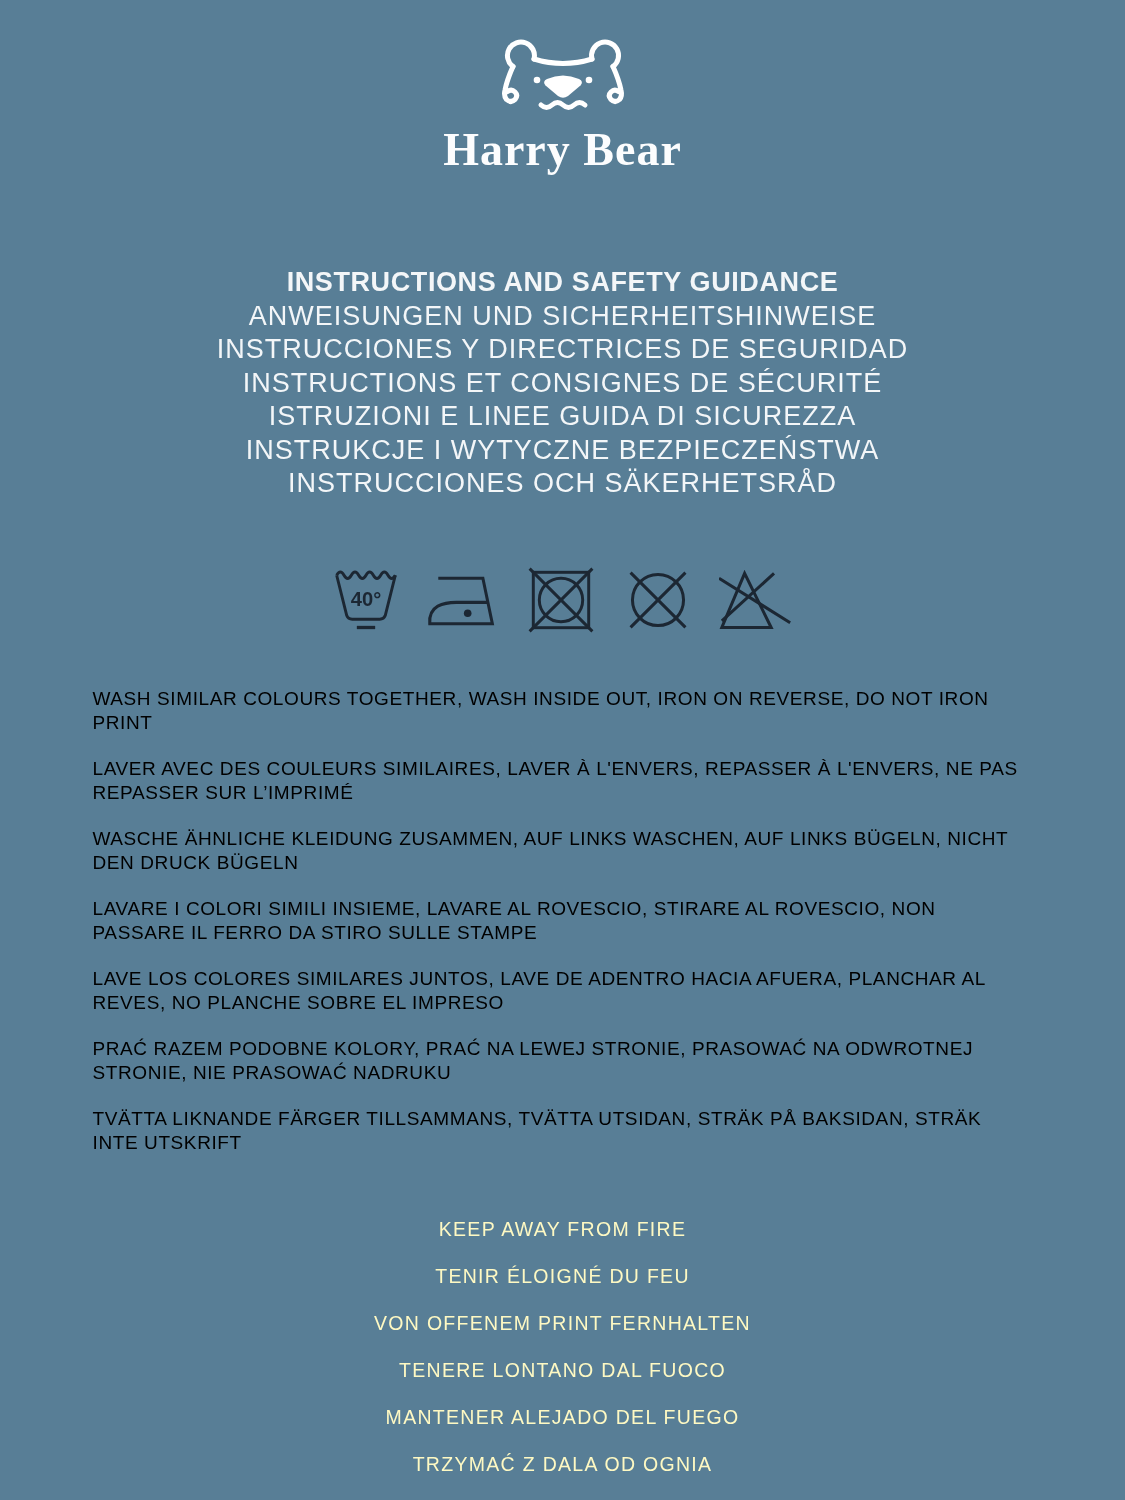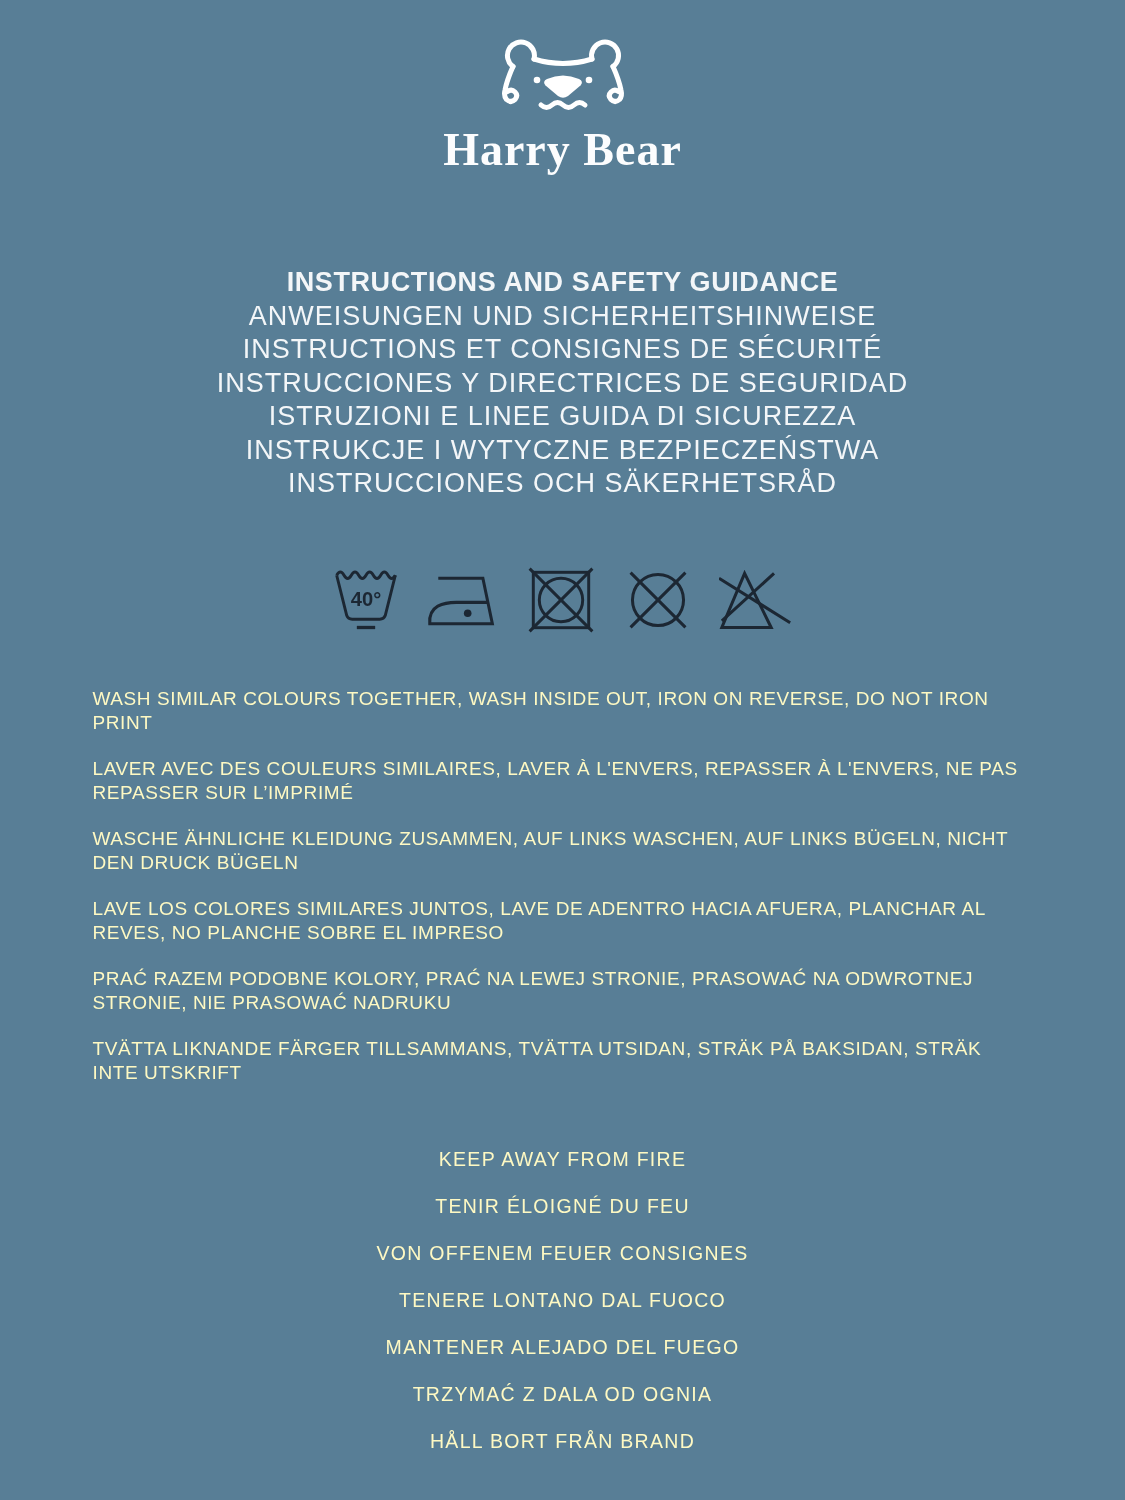--- a/index.html
+++ b/index.html
@@ -45,21 +45,21 @@
     gap: 26px;
   }
   .care-svg { display: block; }
   .care-svg * { vector-effect: none; }
 
   
   .instructions {
     width: 940px;
     margin: 46px auto 0;
     text-align: left;
-    color: #fef9c3;
+    color: #000000;
     font-size: 19px;
     line-height: 24px;
     letter-spacing: 0.6px;
   }
   .instructions p { margin: 0 0 22px 0; }
 
   
   .fire-warnings {
     margin-top: 64px;
     color: #fef9c3;
@@ -86,22 +86,22 @@
       <circle cx="50" cy="50" r="3.3" fill="#FFFFFF"></circle>
       <circle cx="102" cy="50" r="3.3" fill="#FFFFFF"></circle>
       <path d="M60 49 Q76 42 92 49 Q97 51.5 93.5 55.5 L81 66 Q76 69.5 71 66 L58.5 55.5 Q55 51.5 60 49 Z" fill="#FFFFFF"></path>
     </svg>
     <div class="wordmark">Harry Bear</div>
   </div>
 
   <div class="heading">
     <div class="line-bold">INSTRUCTIONS AND SAFETY GUIDANCE</div>
     <div>ANWEISUNGEN UND SICHERHEITSHINWEISE</div>
+    <div>INSTRUCCIONES Y DIRECTRICES DE SEGURIDAD</div>
     <div>INSTRUCTIONS ET CONSIGNES DE SÉCURITÉ</div>
-    <div>INSTRUCCIONES Y DIRECTRICES DE SEGURIDAD</div>
     <div>ISTRUZIONI E LINEE GUIDA DI SICUREZZA</div>
     <div>INSTRUKCJE I WYTYCZNE BEZPIECZEŃSTWA</div>
     <div>INSTRUCCIONES OCH SÄKERHETSRÅD</div>
   </div>
 
   <div class="symbols-row">
 
     <svg class="care-svg" width="66" height="76" viewBox="0 0 72 80">
       <g stroke="#1C2733" stroke-width="3.2" fill="none">
         <path d="M4 13 q4 -7 8 0 q4 7 8 0 q4 -7 8 0 q4 7 8 0 q4 -7 8 0 q4 7 8 0 q4 -7 8 0 q4 7 8 0"></path>
@@ -139,28 +139,29 @@
         <path d="M0 10 L75 57 M58 5 L3 55"></path>
       </g>
     </svg>
 
   </div>
 
   <div class="instructions">
     <p>WASH SIMILAR COLOURS TOGETHER, WASH INSIDE OUT, IRON ON REVERSE, DO NOT IRON PRINT</p>
     <p>LAVER AVEC DES COULEURS SIMILAIRES, LAVER À L'ENVERS, REPASSER À L'ENVERS, NE PAS REPASSER SUR L’IMPRIMÉ</p>
     <p>WASCHE ÄHNLICHE KLEIDUNG ZUSAMMEN, AUF LINKS WASCHEN, AUF LINKS BÜGELN, NICHT DEN DRUCK BÜGELN</p>
+    <p>LAVARE I COLORI SIMILI INSIEME, LAVARE AL ROVESCIO, STIRARE AL ROVESCIO, NON PASSARE IL FERRO DA STIRO SULLE STAMPE</p>
     <p>LAVE LOS COLORES SIMILARES JUNTOS, LAVE DE ADENTRO HACIA AFUERA, PLANCHAR AL REVES, NO PLANCHE SOBRE EL IMPRESO</p>
     <p>PRAĆ RAZEM PODOBNE KOLORY, PRAĆ NA LEWEJ STRONIE, PRASOWAĆ NA ODWROTNEJ STRONIE, NIE PRASOWAĆ NADRUKU</p>
     <p>TVÄTTA LIKNANDE FÄRGER TILLSAMMANS, TVÄTTA UTSIDAN, STRÄK PÅ BAKSIDAN, STRÄK INTE UTSKRIFT</p>
   </div>
 
   <div class="fire-warnings">
     <div>KEEP AWAY FROM FIRE</div>
     <div>TENIR ÉLOIGNÉ DU FEU</div>
-    <div>VON OFFENEM FEUER CONSIGNES</div>
+    <div>VON OFFENEM PRINT FERNHALTEN</div>
     <div>TENERE LONTANO DAL FUOCO</div>
     <div>MANTENER ALEJADO DEL FUEGO</div>
     <div>TRZYMAĆ Z DALA OD OGNIA</div>
     <div>HÅLL BORT FRÅN BRAND</div>
   </div>
 
 </div>
 
 </body></html>

